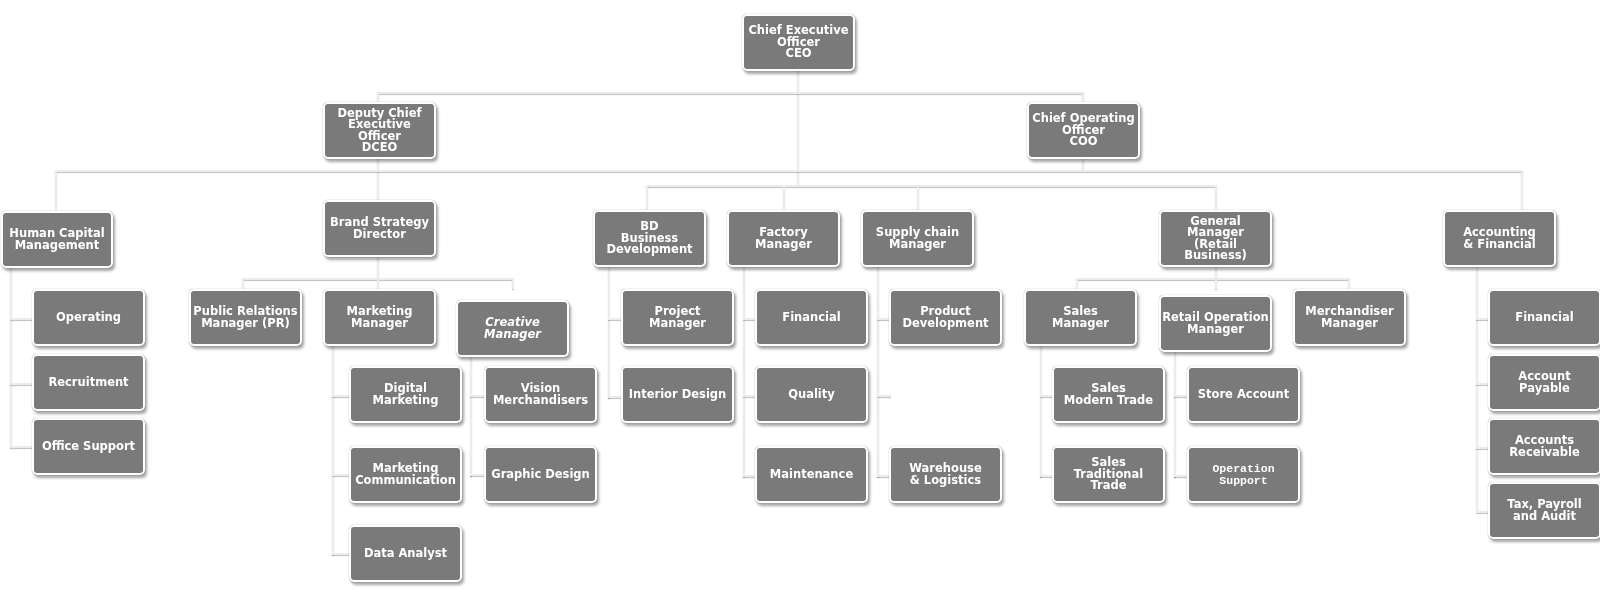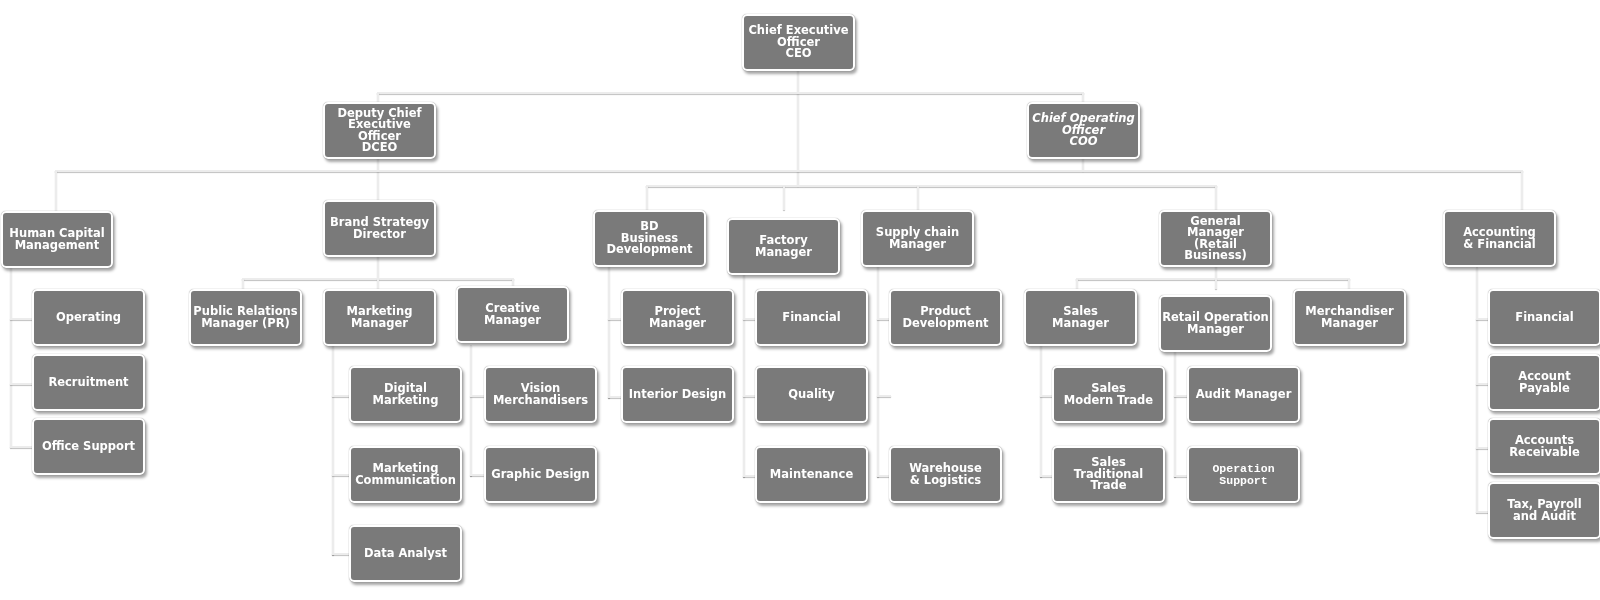--- a/index.html
+++ b/index.html
@@ -101,57 +101,57 @@
   <div class="line" style="left:1476px;top:447px;width:14px;height:2px;"></div>
   <div class="line" style="left:1476px;top:511px;width:14px;height:2px;"></div>
 
   <div class="box" style="left:742px;top:14px;width:113px;height:57px;">Chief Executive
 Officer
 CEO</div>
 
   <div class="box" style="left:323px;top:102px;width:113px;height:57px;">Deputy Chief
 Executive Officer
 DCEO</div>
-  <div class="box" style="left:1027px;top:102px;width:113px;height:57px;font-style:italic;">Chief Operating
+  <div class="box" style="left:1027px;top:102px;width:113px;height:57px;">Chief Operating
 Officer
 COO</div>
 
   <div class="box" style="left:1px;top:211px;width:112px;height:57px;">Human Capital
 Management</div>
   <div class="box" style="left:32px;top:289px;width:113px;height:57px;">Operating</div>
   <div class="box" style="left:32px;top:354px;width:113px;height:57px;">Recruitment</div>
   <div class="box" style="left:323px;top:200px;width:113px;height:57px;">Brand Strategy
 Director</div>
 
   <div class="box" style="left:32px;top:418px;width:113px;height:57px;">Office Support</div>
   <div class="box" style="left:189px;top:289px;width:113px;height:57px;">Public Relations
 Manager (PR)</div>
   <div class="box" style="left:323px;top:289px;width:113px;height:57px;">Marketing
 Manager</div>
-  <div class="box" style="left:456px;top:286px;width:113px;height:57px;">Creative
+  <div class="box" style="left:456px;top:300px;width:113px;height:57px;font-style:italic;">Creative
 Manager</div>
 
   <div class="box" style="left:349px;top:366px;width:113px;height:57px;">Digital
 Marketing</div>
   <div class="box" style="left:349px;top:446px;width:113px;height:57px;">Marketing
 Communication</div>
   <div class="box" style="left:349px;top:525px;width:113px;height:57px;">Data Analyst</div>
 
   <div class="box" style="left:484px;top:366px;width:113px;height:57px;">Vision
 Merchandisers</div>
   <div class="box" style="left:484px;top:446px;width:113px;height:57px;">Graphic Design</div>
 
   <div class="box" style="left:593px;top:210px;width:113px;height:57px;">BD
 Business
 Development</div>
   <div class="box" style="left:621px;top:289px;width:113px;height:57px;">Project
 Manager</div>
   <div class="box" style="left:621px;top:366px;width:113px;height:57px;">Interior Design</div>
 
-  <div class="box" style="left:727px;top:218px;width:113px;height:57px;">Factory
+  <div class="box" style="left:727px;top:210px;width:113px;height:57px;">Factory
 Manager</div>
   <div class="box" style="left:755px;top:289px;width:113px;height:57px;">Financial</div>
   <div class="box" style="left:755px;top:366px;width:113px;height:57px;">Quality</div>
   <div class="box" style="left:755px;top:446px;width:113px;height:57px;">Maintenance</div>
 
   <div class="box" style="left:861px;top:210px;width:113px;height:57px;">Supply chain
 Manager</div>
   <div class="box" style="left:889px;top:289px;width:113px;height:57px;">Product
 Development</div>
   <div class="box" style="left:889px;top:446px;width:113px;height:57px;">Warehouse
@@ -163,21 +163,21 @@
 Manager</div>
   <div class="box" style="left:1159px;top:295px;width:113px;height:57px;">Retail Operation
 Manager</div>
   <div class="box" style="left:1293px;top:289px;width:113px;height:57px;">Merchandiser
 Manager</div>
 
   <div class="box" style="left:1052px;top:366px;width:113px;height:57px;">Sales
 Modern Trade</div>
   <div class="box" style="left:1052px;top:446px;width:113px;height:57px;">Sales
 Traditional Trade</div>
-  <div class="box" style="left:1187px;top:366px;width:113px;height:57px;">Audit Manager</div>
+  <div class="box" style="left:1187px;top:366px;width:113px;height:57px;">Store Account</div>
   <div class="box" style="left:1187px;top:446px;width:113px;height:57px;font-family:Liberation Mono, monospace;">Operation
 Support</div>
 
   <div class="box" style="left:1443px;top:210px;width:113px;height:57px;">Accounting
 &amp; Financial</div>
   <div class="box" style="left:1488px;top:289px;width:113px;height:57px;">Financial</div>
   <div class="box" style="left:1488px;top:354px;width:113px;height:57px;">Account
 Payable</div>
   <div class="box" style="left:1488px;top:418px;width:113px;height:57px;">Accounts
 Receivable</div>

